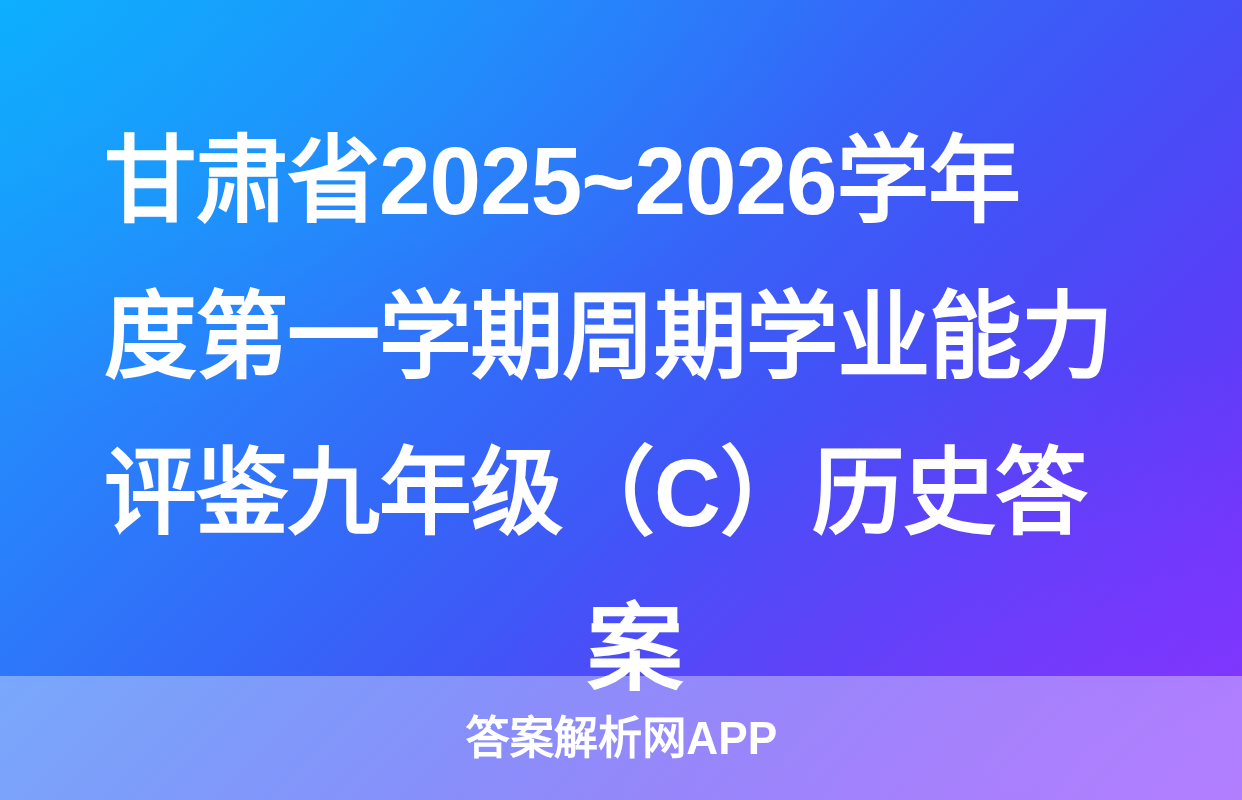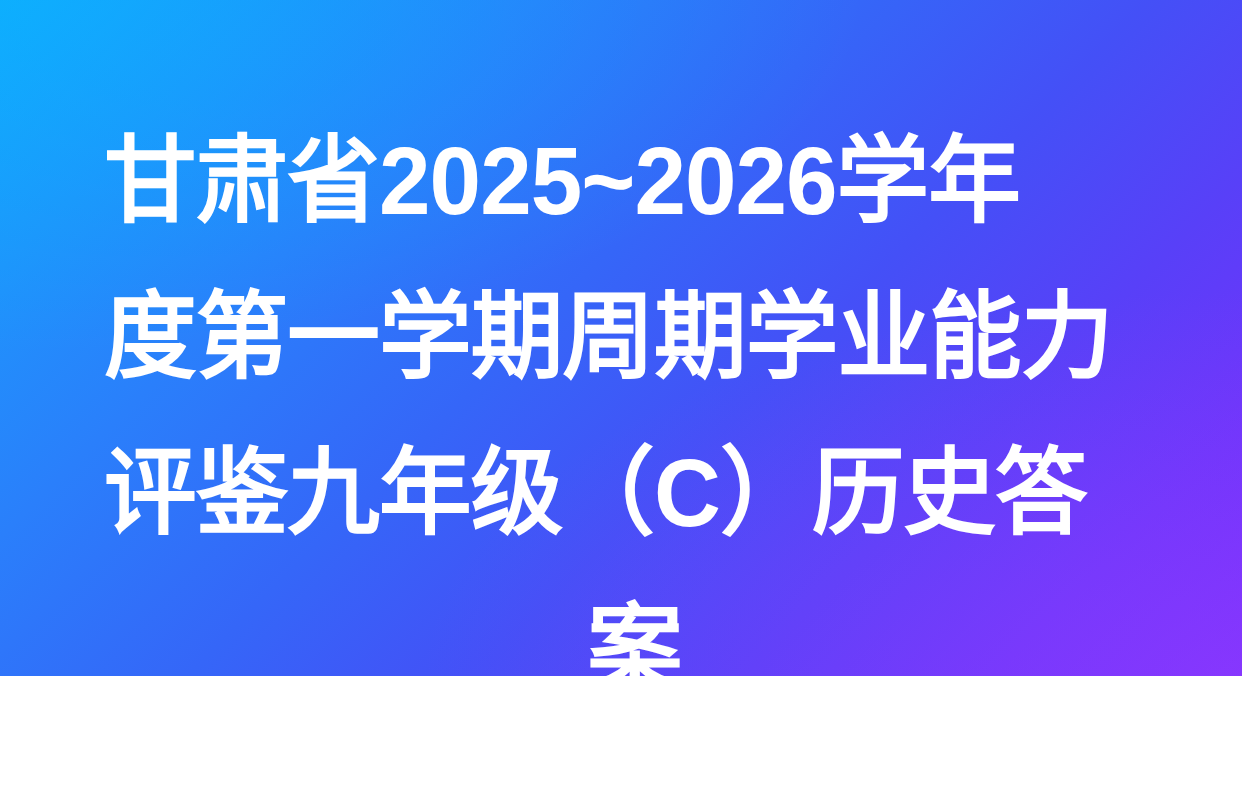--- a/index.html
+++ b/index.html
@@ -5,21 +5,21 @@
 <style>
   html, body {
     margin: 0;
     padding: 0;
     background: #ffffff;
   }
 
   #poster {
     position: relative;
     width: 1242px;
-    height: 676px;
+    height: 800px;
     overflow: hidden;
     font-family: "Liberation Sans", "DejaVu Sans", sans-serif;
     
     background:
       linear-gradient(135deg,
         #15a6fd 0%,
         #1f93fc 14%,
         #2a7ffb 28%,
         #3566f8 45%,
         #4450f7 60%,
@@ -97,14 +97,17 @@
 
   <div class="bg-wash"></div>
 
   <div class="title-block">
     <span class="title-line">甘肃省2025~2026学年</span>
     <span class="title-line">度第一学期周期学业能力</span>
     <span class="title-line">评鉴九年级（C）历史答</span>
     <span class="title-line is-last">案</span>
   </div>
 
+  <div class="footer-band">
+    <span class="footer-text">答案解析网APP</span>
+  </div>
 
 </div>
 
 </body></html>

